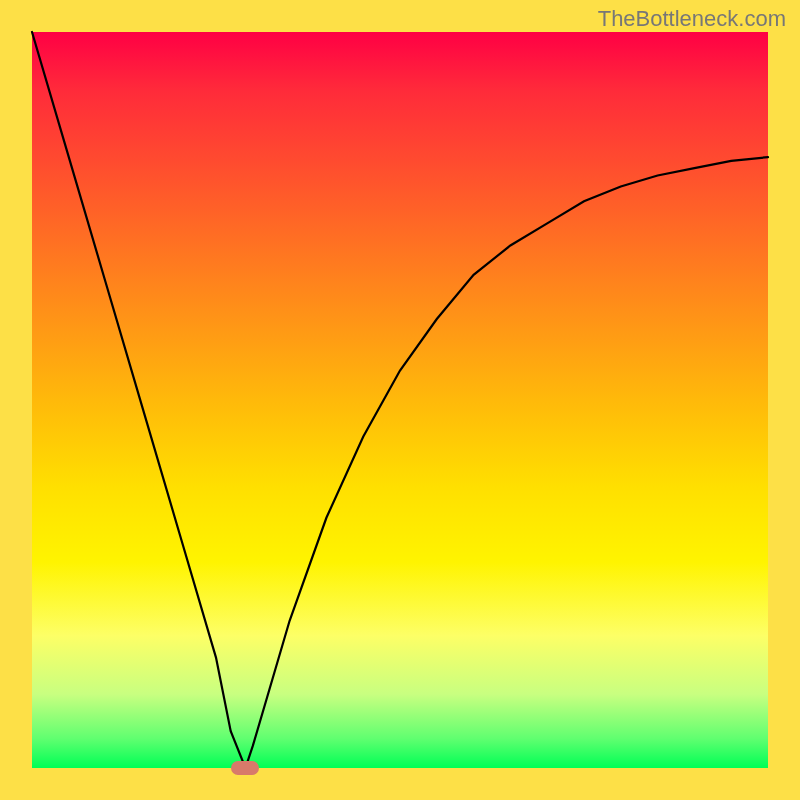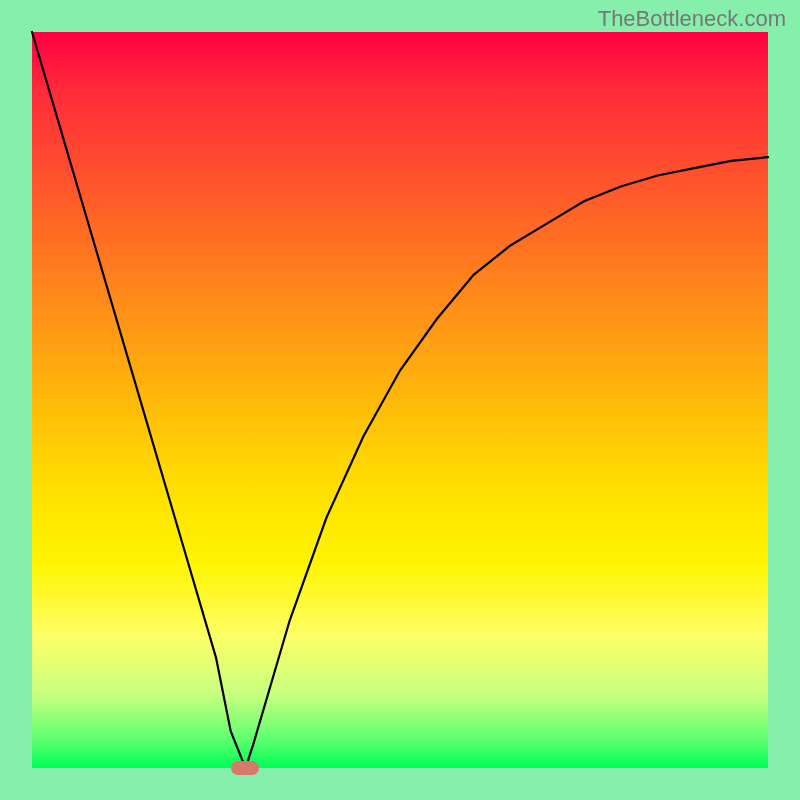--- a/index.html
+++ b/index.html
@@ -1,20 +1,20 @@
 <!DOCTYPE html>
 <html><head>
 <meta charset="utf-8">
 <style>
   * { margin: 0; padding: 0; box-sizing: border-box; }
   html, body { width: 800px; height: 800px; overflow: hidden; background: #000; }
   .outer {
     width: 800px;
     height: 800px;
-    background: #86efac;
+    background: #fde047;
     position: relative;
   }
   .plot {
     position: absolute;
     left: 32px;
     top: 32px;
     width: 736px;
     height: 736px;
     background: linear-gradient(to bottom,
       #ff0044 0%,

